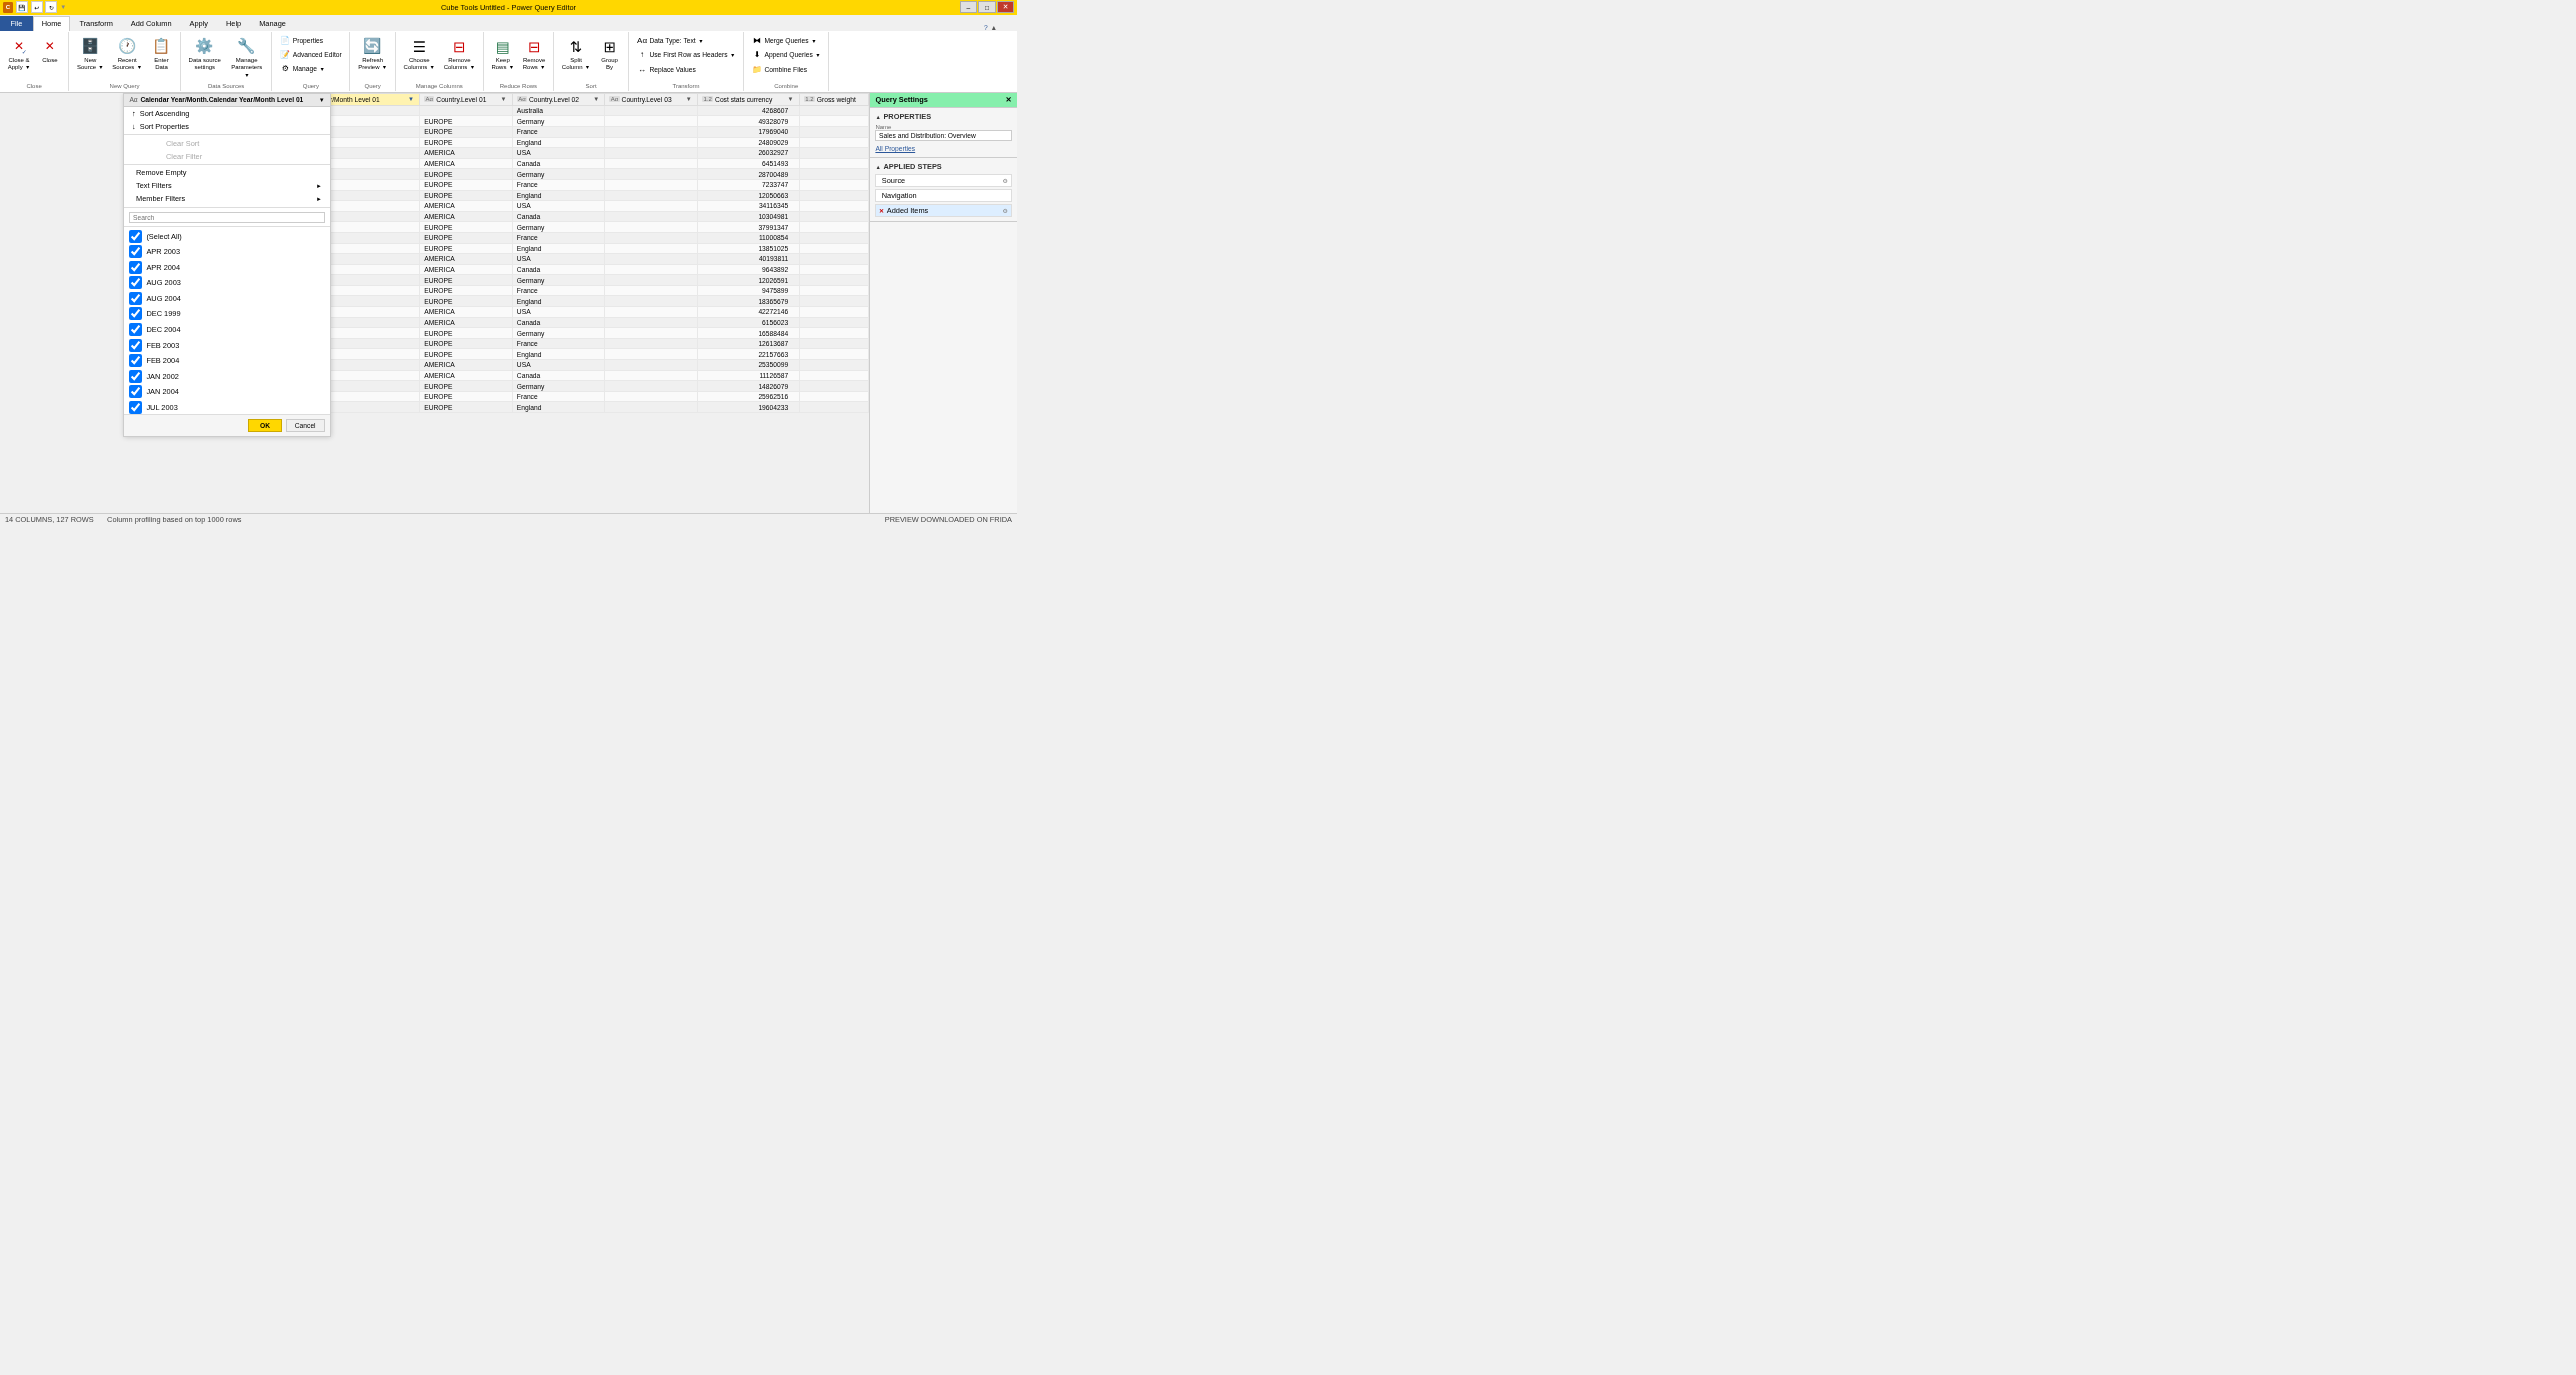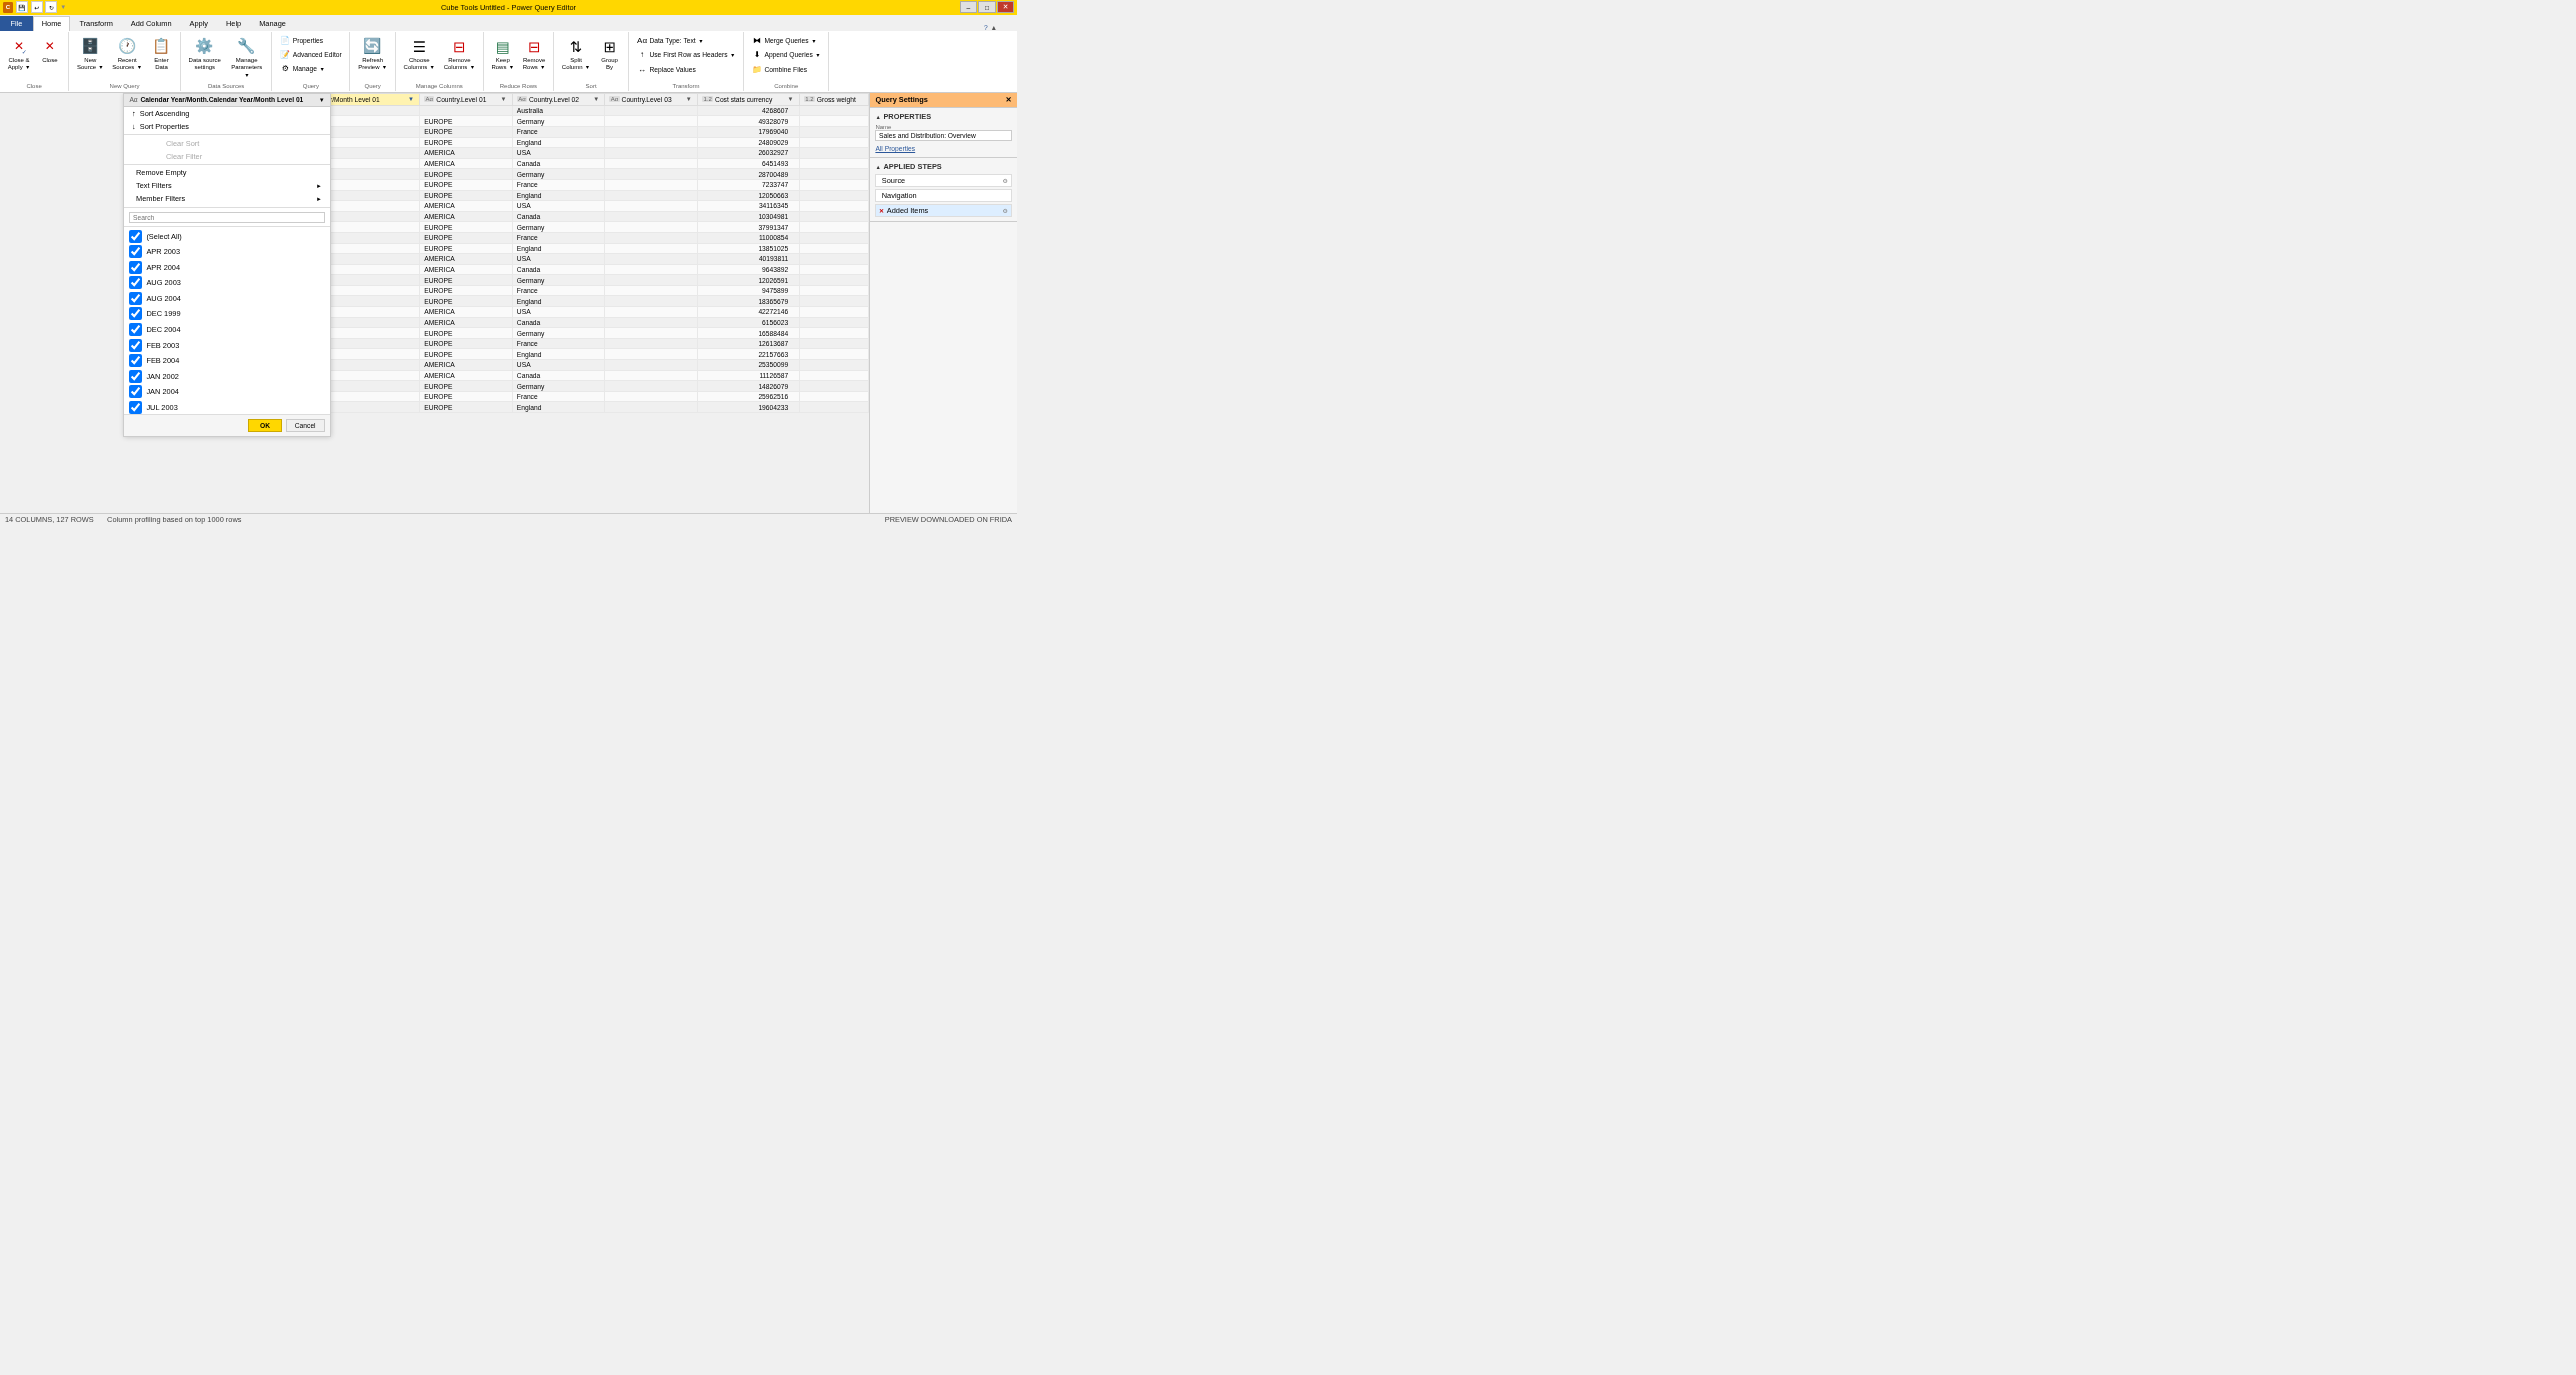--- a/index.html
+++ b/index.html
@@ -78,21 +78,21 @@
     .col-type-icon { font-size: 6px; color: #666; background: #ddd; border-radius: 1.3px; padding: 0 1.3px; }
     .col-name { flex: 1; font-size: 6.7px; }
     .col-filter-btn { font-size: 6px; color: #555; cursor: pointer; padding: 0 1.3px; }
     .col-filter-btn.active { color: #2b579a; }
     .data-table td { border: 0.7px solid #e8e8e8; padding: 1.3px 4px; font-size: 6.7px; white-space: nowrap; }
     .data-table tr:nth-child(even) td { background: #fafafa; }
     .td-num { text-align: right; }
 
     
     .right-panel { width: 148px; border-left: 0.7px solid #ccc; background: #f5f5f5; display: flex; flex-direction: column; }
-    .right-panel-header { background: #fdba74; padding: 2.7px 5.4px; font-size: 7.4px; font-weight: bold; border-bottom: 0.7px solid #ccc; display: flex; justify-content: space-between; }
+    .right-panel-header { background: #86efac; padding: 2.7px 5.4px; font-size: 7.4px; font-weight: bold; border-bottom: 0.7px solid #ccc; display: flex; justify-content: space-between; }
     .right-section { padding: 4px 5.4px; border-bottom: 0.7px solid #ccc; }
     .right-section-title { font-size: 6.7px; font-weight: bold; color: #333; margin-bottom: 2.7px; display: flex; align-items: center; gap: 2.7px; }
     .right-section-title::before { content: '▲'; font-size: 5.4px; }
     .prop-row { display: flex; flex-direction: column; margin-bottom: 2.7px; }
     .prop-label { font-size: 6px; color: #666; }
     .prop-value { font-size: 6.7px; border: 0.7px solid #ccc; background: white; padding: 1.3px 2.7px; }
     .prop-link { font-size: 6.7px; color: #2b579a; text-decoration: underline; cursor: pointer; }
     .steps-list { display: flex; flex-direction: column; gap: 1.3px; }
     .step-item { display: flex; align-items: center; gap: 2.7px; padding: 1.3px 2.7px; background: white; border: 0.7px solid #ddd; font-size: 6.7px; cursor: pointer; }
     .step-item .step-icon { font-size: 6px; color: #555; }

